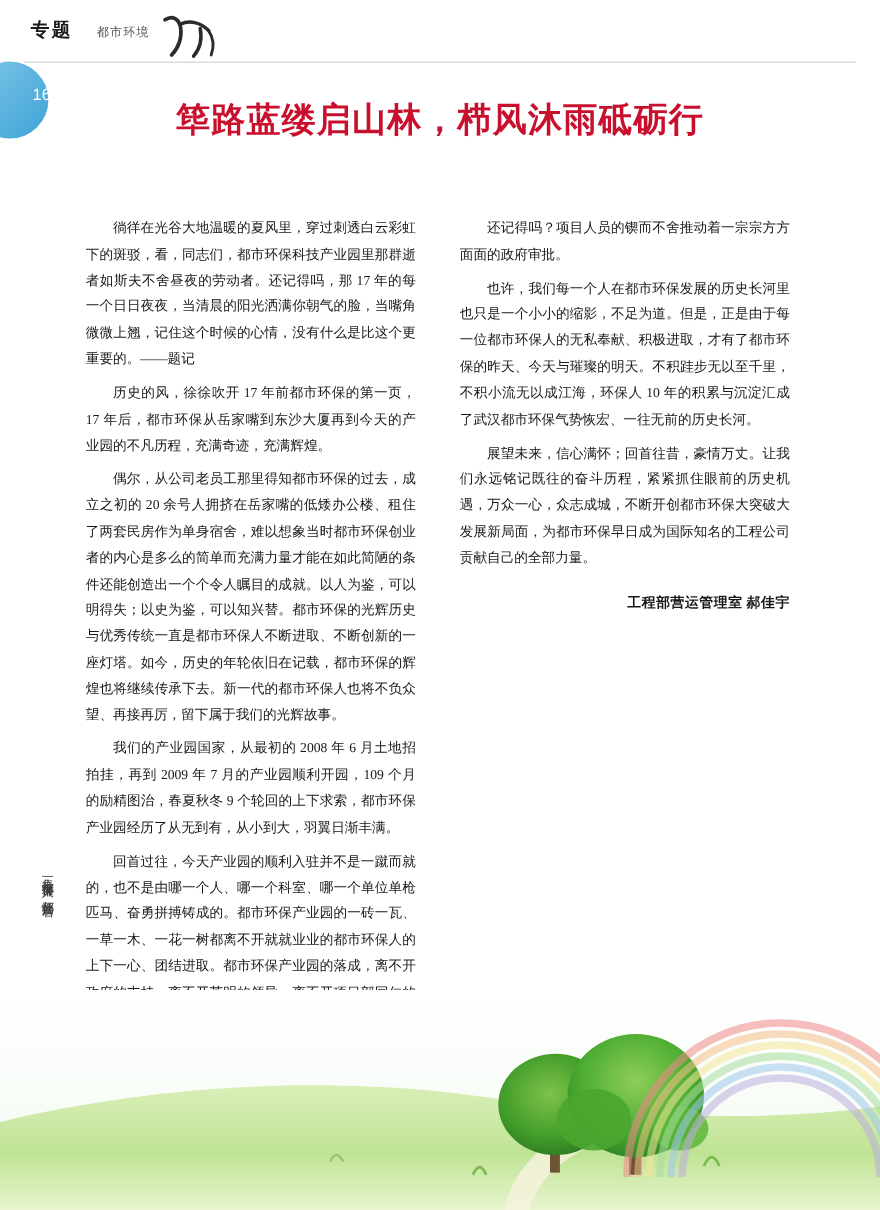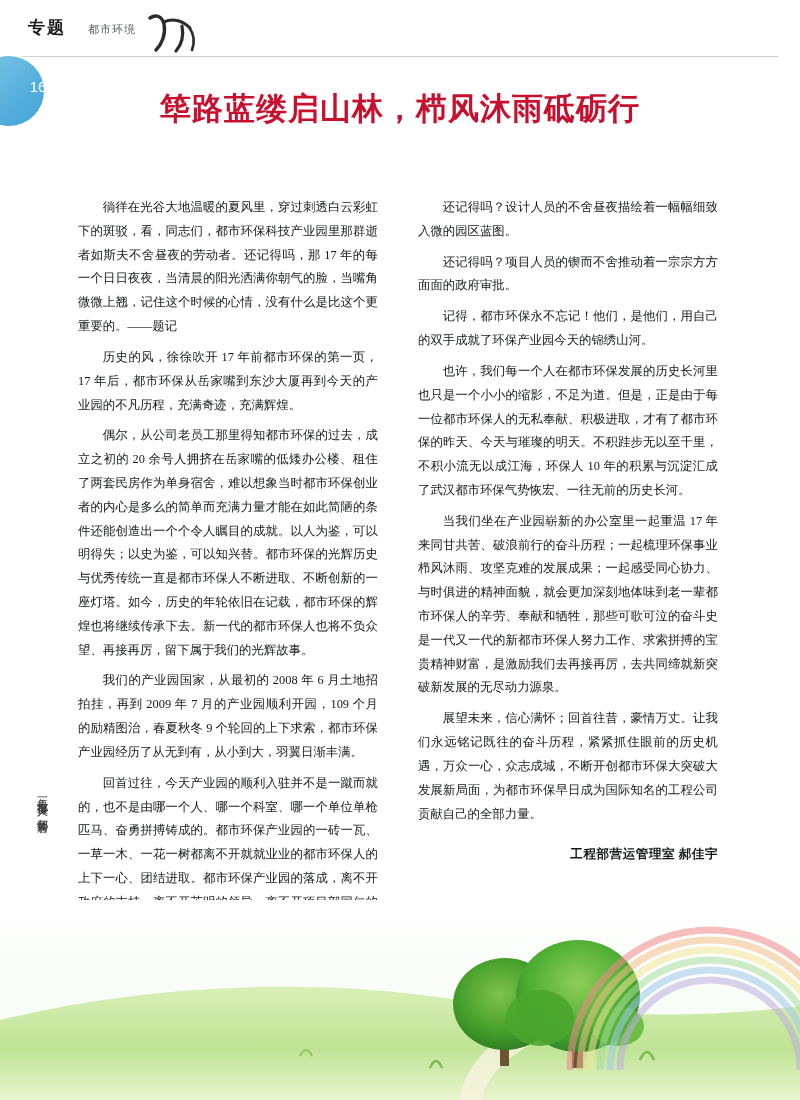--- a/index.html
+++ b/index.html
@@ -200,25 +200,22 @@
 
   <div class="col col-left">
     <p>徜徉在光谷大地温暖的夏风里，穿过刺透白云彩虹下的斑驳，看，同志们，都市环保科技产业园里那群逝者如斯夫不舍昼夜的劳动者。还记得吗，那 17 年的每一个日日夜夜，当清晨的阳光洒满你朝气的脸，当嘴角微微上翘，记住这个时候的心情，没有什么是比这个更重要的。——题记</p>
     <p>历史的风，徐徐吹开 17 年前都市环保的第一页，17 年后，都市环保从岳家嘴到东沙大厦再到今天的产业园的不凡历程，充满奇迹，充满辉煌。</p>
     <p>偶尔，从公司老员工那里得知都市环保的过去，成立之初的 20 余号人拥挤在岳家嘴的低矮办公楼、租住了两套民房作为单身宿舍，难以想象当时都市环保创业者的内心是多么的简单而充满力量才能在如此简陋的条件还能创造出一个个令人瞩目的成就。以人为鉴，可以明得失；以史为鉴，可以知兴替。都市环保的光辉历史与优秀传统一直是都市环保人不断进取、不断创新的一座灯塔。如今，历史的年轮依旧在记载，都市环保的辉煌也将继续传承下去。新一代的都市环保人也将不负众望、再接再厉，留下属于我们的光辉故事。</p>
     <p>我们的产业园国家，从最初的 2008 年 6 月土地招拍挂，再到 2009 年 7 月的产业园顺利开园，109 个月的励精图治，春夏秋冬 9 个轮回的上下求索，都市环保产业园经历了从无到有，从小到大，羽翼日渐丰满。</p>
     <p>回首过往，今天产业园的顺利入驻并不是一蹴而就的，也不是由哪一个人、哪一个科室、哪一个单位单枪匹马、奋勇拼搏铸成的。都市环保产业园的一砖一瓦、一草一木、一花一树都离不开就就业业的都市环保人的上下一心、团结进取。都市环保产业园的落成，离不开政府的支持，离不开英明的领导，离不开项目部同仁的努力，离不开施工单位的拼搏，离不开供货商的配合，离不开物业的维护。更离不开全体都市环保人手握手肩并肩的精诚团结，上下求索！</p>
   </div>
 
   <div class="col col-right">
-    <p>还记得吗？设计人员的不舍昼夜描绘着一幅幅细致入微的园区蓝图。</p>
     <p>还记得吗？项目人员的锲而不舍推动着一宗宗方方面面的政府审批。</p>
-    <p>记得，都市环保永不忘记！他们，是他们，用自己的双手成就了环保产业园今天的锦绣山河。</p>
     <p>也许，我们每一个人在都市环保发展的历史长河里也只是一个小小的缩影，不足为道。但是，正是由于每一位都市环保人的无私奉献、积极进取，才有了都市环保的昨天、今天与璀璨的明天。不积跬步无以至千里，不积小流无以成江海，环保人 10 年的积累与沉淀汇成了武汉都市环保气势恢宏、一往无前的历史长河。</p>
-    <p>当我们坐在产业园崭新的办公室里一起重温 17 年来同甘共苦、破浪前行的奋斗历程；一起梳理环保事业栉风沐雨、攻坚克难的发展成果；一起感受同心协力、与时俱进的精神面貌，就会更加深刻地体味到老一辈都市环保人的辛劳、奉献和牺牲，那些可歌可泣的奋斗史是一代又一代的新都市环保人努力工作、求索拼搏的宝贵精神财富，是激励我们去再接再厉，去共同缔就新突破新发展的无尽动力源泉。</p>
     <p>展望未来，信心满怀；回首往昔，豪情万丈。让我们永远铭记既往的奋斗历程，紧紧抓住眼前的历史机遇，万众一心，众志成城，不断开创都市环保大突破大发展新局面，为都市环保早日成为国际知名的工程公司贡献自己的全部力量。</p>
     <p class="sig">工程部营运管理室 郝佳宇</p>
   </div>
 
   <div class="vtext">每一位都市环保人，都怀揣着</div>
   <div class="brush-text">光荣与梦想</div>
 
   <div class="scene">
     <svg class="rainbow" viewBox="0 0 300 260">
       <g fill="none" stroke-width="7">

